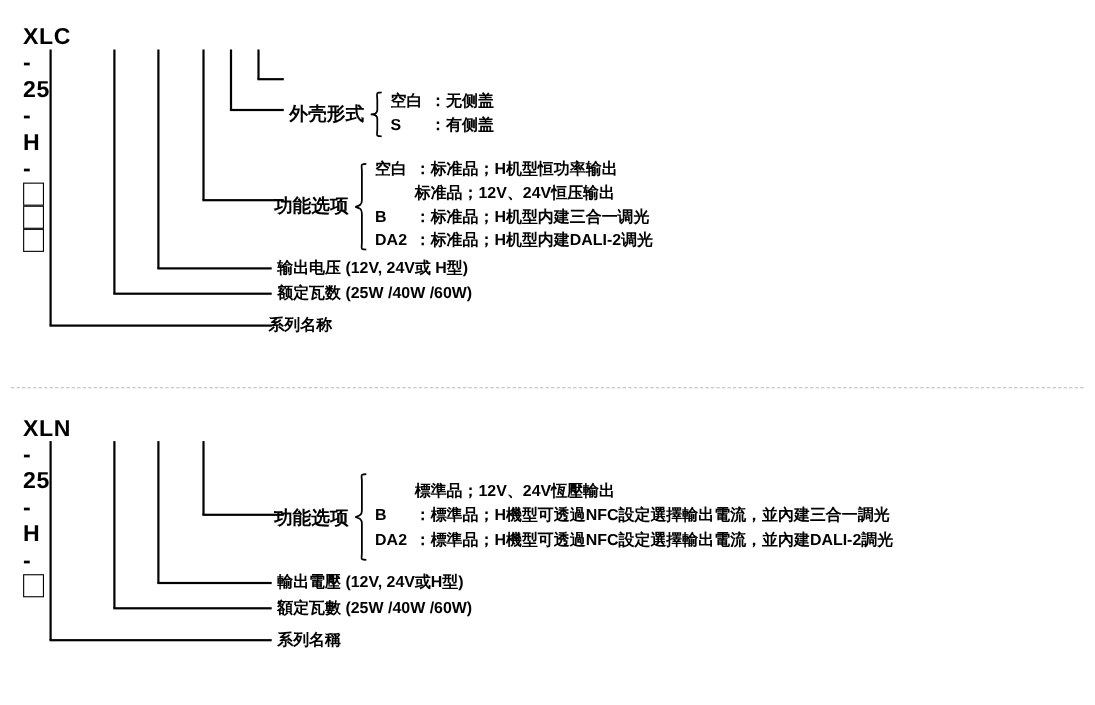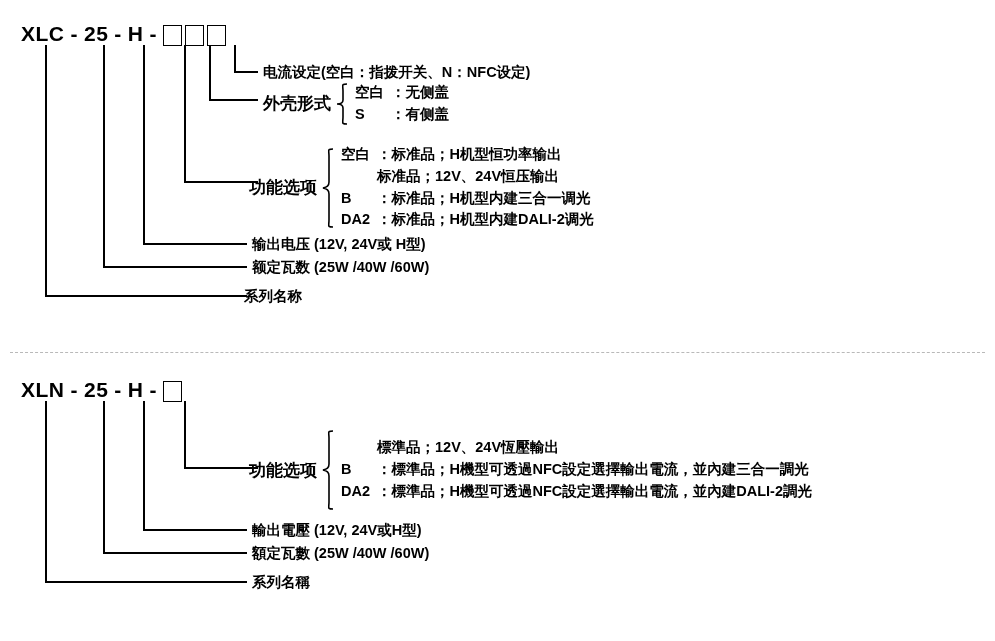--- a/index.html
+++ b/index.html
@@ -18,25 +18,26 @@
   .stage {
     position: relative;
     width: 995px;
     height: 641px;
   }
 
   
   .code-row {
     position: absolute;
     display: flex;
-    align-items: flex-end;
+    align-items: flex-start;
     font-size: 21px;
     font-weight: bold;
     letter-spacing: 0.5px;
     white-space: nowrap;
+    flex-direction: column;
   }
   .code-row .seg { margin: 0 3px; }
   .code-row .dash { margin: 0 3px; }
   .code-box {
     display: inline-block;
     width: 19px;
     height: 21px;
     border: 1.5px solid #000;
     margin-left: 3px;
     box-sizing: border-box;
@@ -120,21 +121,20 @@
     <span class="dash">-</span>
     <span class="seg">H</span>
     <span class="dash">-</span>
     <span class="code-box"></span>
     <span class="code-box"></span>
     <span class="code-box"></span>
   </div>
 
   <div class="vline" style="left:234px; top:45px; height:27px;"></div>
   <div class="hline" style="left:234px; top:71px; width:24px;"></div>
-  <div class="lbl" style="left:263px; top:63px;">电流设定(空白：指拨开关、N：NFC设定)</div>
 
   <div class="vline" style="left:209px; top:45px; height:55px;"></div>
   <div class="hline" style="left:209px; top:99px; width:49px;"></div>
 
   <div class="brace-group" style="left:263px; top:82px;">
     <span class="brace-label">外壳形式</span>
     <span class="brace">
       <svg width="14" height="42" viewBox="0 0 14 42">
         <path d="M12 1 C6 1 8 2 8 8 L8 17 C8 20 6 21 2 21 C6 21 8 22 8 25 L8 34 C8 40 6 41 12 41" fill="none" stroke="#000" stroke-width="1.6"></path>
       </svg>

